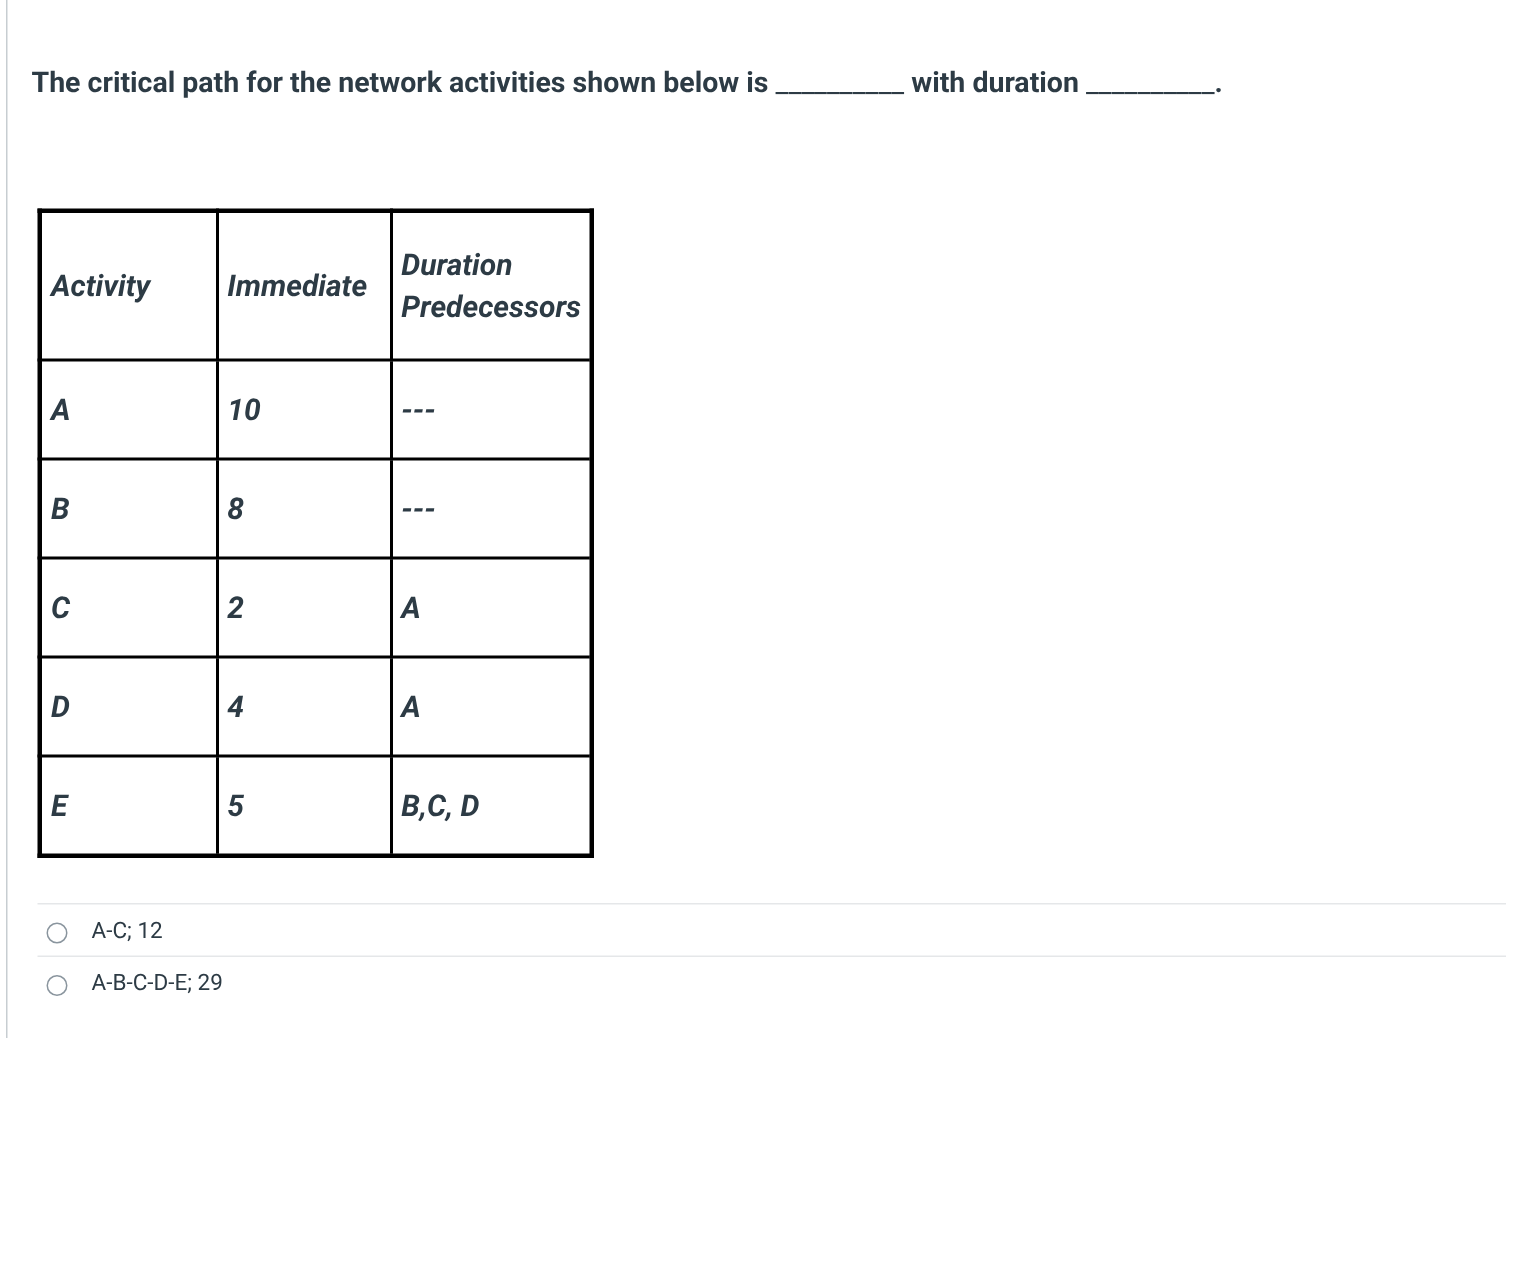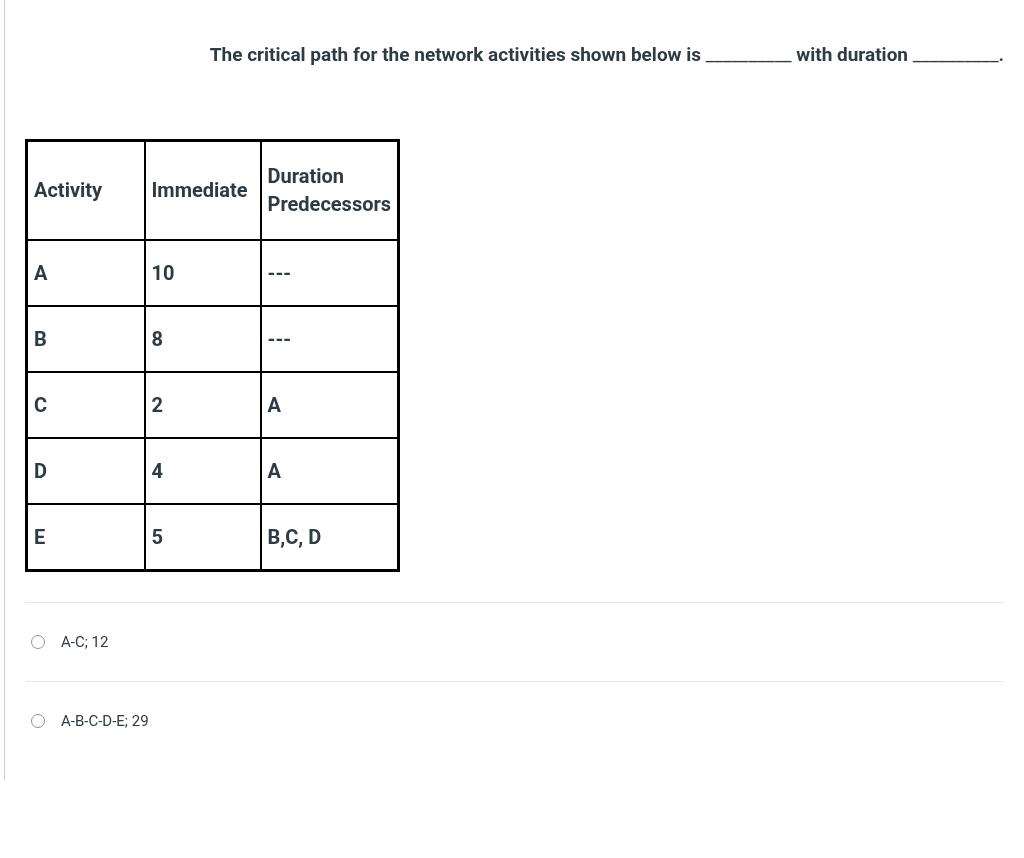--- a/index.html
+++ b/index.html
@@ -15,30 +15,30 @@
       border-left: 1px solid #c7cdd1;
       padding: 0 20px 20px 0;
       margin-left: 4px;
     }
     .question-text {
       font-size: 19px;
       color: #2d3b45;
       padding: 42px 0 0 16px;
       line-height: 1.4;
       font-weight: 400;
-      text-align: right;
     }
     .question-text strong { font-weight: 700; }
     .blank { letter-spacing: 0; }
     .table-wrap {
       margin: 70px 0 30px 20px;
     }
     table.activity {
       border-collapse: collapse;
       border: 3px solid #000;
+      font-style: italic;
     }
     table.activity th, table.activity td {
       border: 2px solid #000;
       padding: 0 6px;
       font-size: 20px;
       font-weight: 700;
       color: #2d3b45;
       text-align: left;
       vertical-align: middle;
       height: 66px;
@@ -46,22 +46,22 @@
     table.activity th { font-weight: 700; height: 100px; }
     table.activity th.col-activity, table.activity td.col-activity { width: 118px; }
     table.activity th.col-duration, table.activity td.col-duration { width: 116px; }
     table.activity th.col-pred, table.activity td.col-pred { width: 132px; }
     table.activity th.col-pred .line1, table.activity th.col-pred .line2 { display:block; line-height:1.4; }
     .options {
       margin: 10px 0 0 20px;
     }
     .option-row {
       display: flex;
-      align-items: center;
-      padding: 30px 0;
+      align-items: flex-end;
+      padding: 8px 0;
       border-top: 1px solid #e5e7e9;
       font-size: 15px;
       color: #2d3b45;
     }
     .option-row:first-child { border-top: 1px solid #e5e7e9; }
     .radio {
       appearance: none;
       -webkit-appearance: none;
       width: 14px;
       height: 14px;

